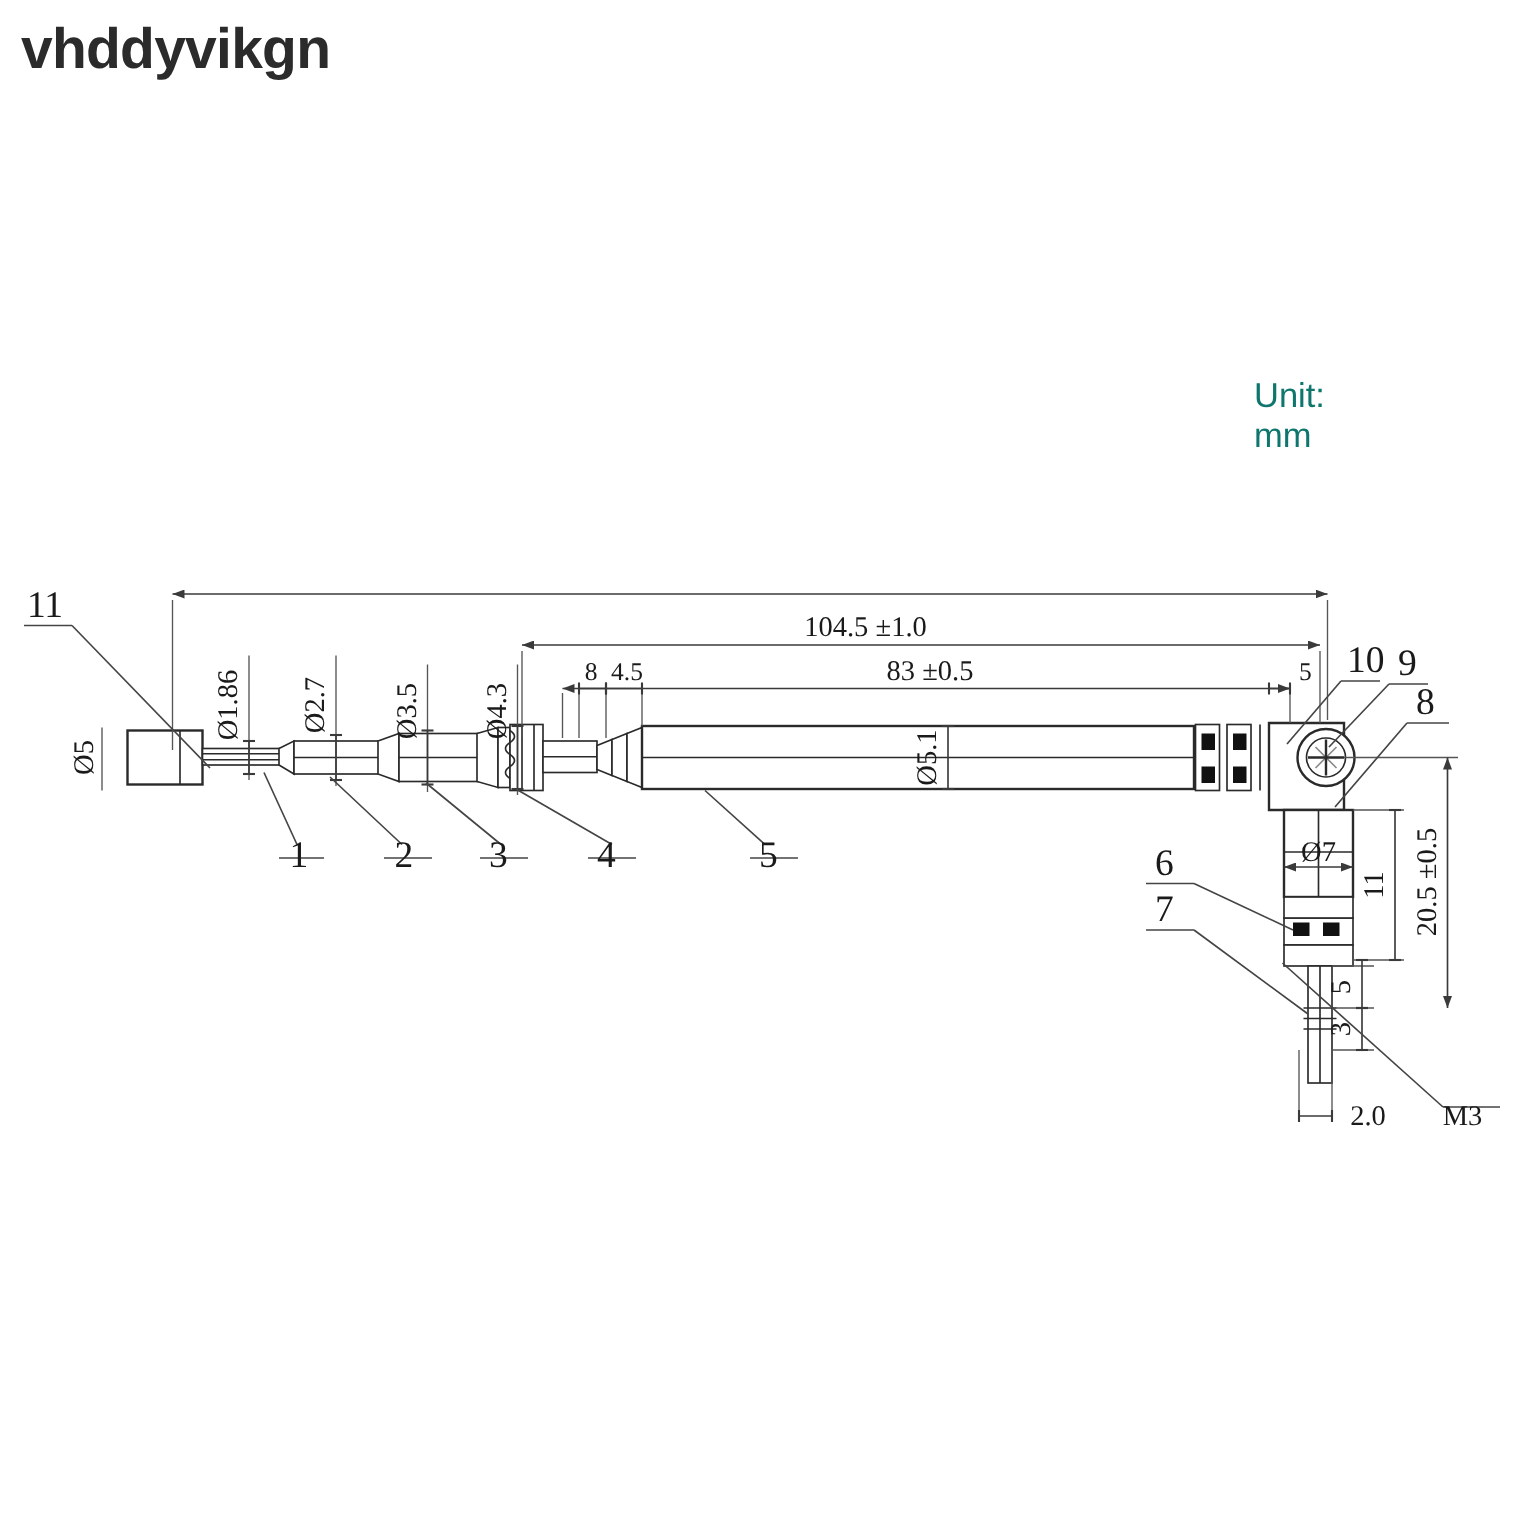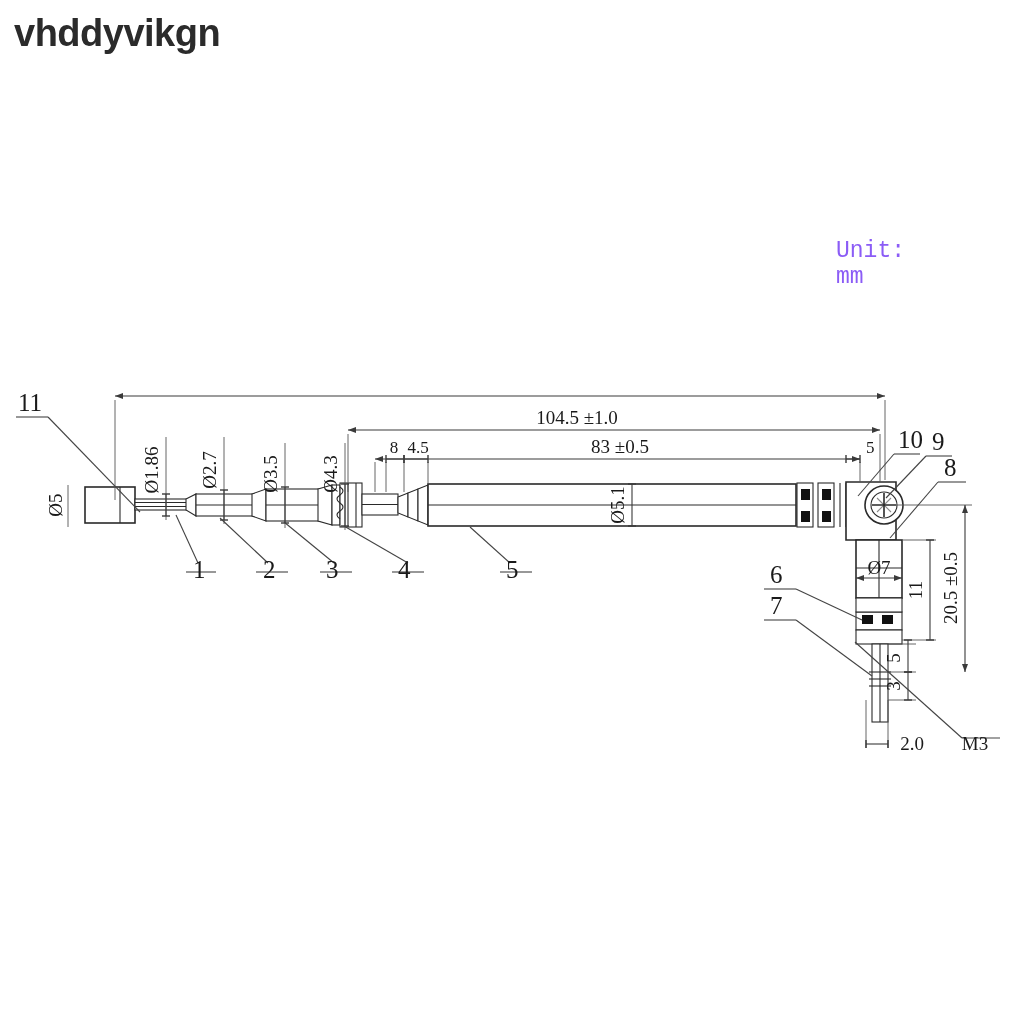--- a/index.html
+++ b/index.html
@@ -1,21 +1,21 @@
 <!DOCTYPE html>
 <html><head>
 <meta charset="utf-8">
 <style>
   html,body{margin:0;padding:0;background:#ffffff;}
   body{width:1024px;height:1024px;position:relative;overflow:hidden;
        font-family:"Liberation Sans", sans-serif;color:#1a1a1a;}
   #stage{position:absolute;inset:0;width:812px;height:1024px;}
   .watermark{position:absolute;left:14px;top:14px;font-size:38px;font-weight:bold;
              letter-spacing:-0.5px;color:#2b2b2b;line-height:1;}
-  .unit{position:absolute;left:836px;top:238px;font-size:23px;color:#8b5cf6;font-family:Liberation Mono, monospace;}
+  .unit{position:absolute;left:836px;top:250px;font-size:23px;color:#0f766e;}
   .title{position:absolute;left:333px;top:360px;font-size:26px;color:#111;white-space:nowrap;}
   svg{position:absolute;left:0;top:0;width:1024px;height:1024px;}
   text{font-family:"Liberation Serif", serif;fill:#1a1a1a;}
   .dimtxt{font-size:19px;}
   .dimtxt-s{font-size:17px;}
   .calltxt{font-size:25px;font-family:"Liberation Serif",serif;}
   .ln{stroke:#2a2a2a;fill:none;}
   .thin{stroke-width:1.1;}
   .thick{stroke-width:1.6;}
   .dim{stroke:#3a3a3a;stroke-width:1.1;fill:none;}

